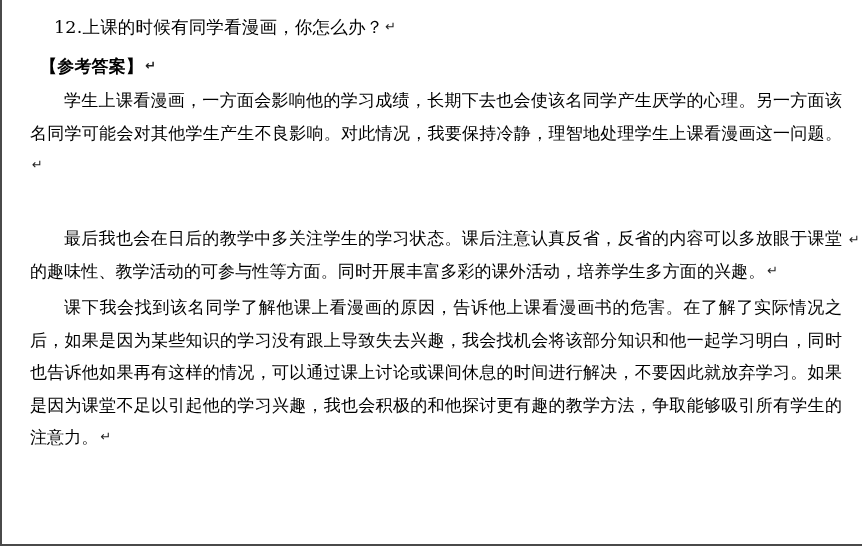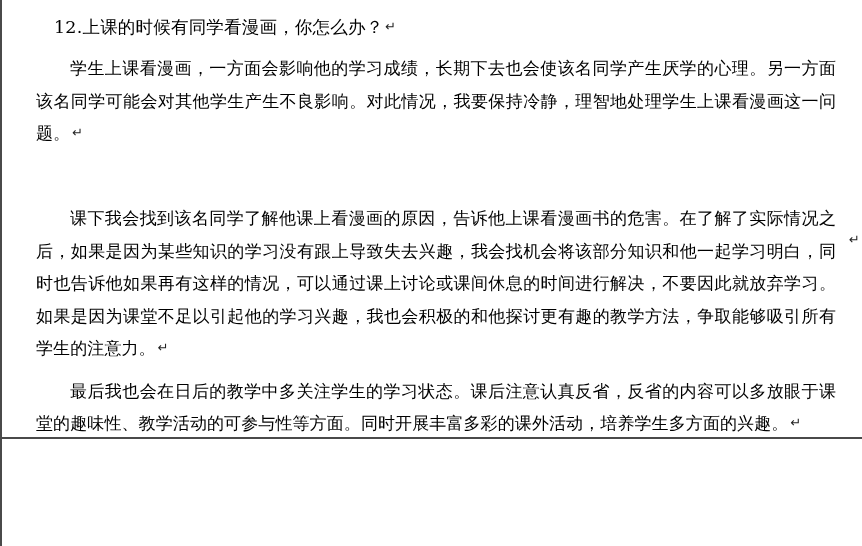--- a/index.html
+++ b/index.html
@@ -10,21 +10,21 @@
     width: 862px;
     height: 546px;
     background: #ffffff;
     font-family: "DejaVu Serif", "Liberation Serif", serif;
     color: #000000;
     overflow: hidden;
   }
   .page {
     position: relative;
     width: 862px;
-    height: 439px;
+    height: 546px;
     box-sizing: border-box;
   }
   
   .left-rule {
     position: absolute;
     left: 0;
     top: 0;
     width: 2px;
     height: 546px;
     background: #4a4a4a;
@@ -47,21 +47,21 @@
   .heading {
     font-size: 17px;
     line-height: 28px;
     font-weight: bold;
     margin: 0 0 4px 14px;
     letter-spacing: 0.2px;
   }
   p.para {
     font-size: 17px;
     line-height: 32.5px;
-    margin: 10px;
+    margin: 4px;
     text-align: justify;
     text-justify: inter-ideograph;
     text-indent: 2em;
     letter-spacing: 0.1px;
   }
   .pilcrow {
     font-family: "DejaVu Sans", "Liberation Sans", sans-serif;
     font-size: 13px;
     color: #222222;
     vertical-align: 2px;
@@ -90,35 +90,38 @@
 <div class="page">
 
   <div class="left-rule"></div>
 
   <div class="content">
 
     <div class="title-line">
       <span>12.</span><span>上课的时候有同学看漫画，你怎么办？</span><span class="pilcrow">↵</span>
     </div>
 
+    <div class="heading">
+      <span>【参考答案】</span><span class="pilcrow">↵</span>
+    </div>
 
     <p class="para">
       <span>学生上课看漫画，一方面会影响他的学习成绩，长期下去也会使该名同学产生厌学的心理。另一方面该名同学可能会对其他学生产生不良影响。对此情况，我要保持冷静，理智地处理学生上课看漫画这一问题。</span><span class="pilcrow">↵</span>
     </p>
 
     <p class="para">
       <span class="pilcrow"></span>
     </p>
 
     <p class="para">
-      <span>课下我会找到该名同学了解他课上看漫画的原因，告诉他上课看漫画书的危害。在了解了实际情况之后，如果是因为某些知识的学习没有跟上导致失去兴趣，我会找机会将该部分知识和他一起学习明白，同时也告诉他如果再有这样的情况，可以通过课上讨论或课间休息的时间进行解决，不要因此就放弃学习。如果是因为课堂不足以引起他的学习兴趣，我也会积极的和他探讨更有趣的教学方法，争取能够吸引所有学生的注意力。</span><span class="pilcrow">↵</span>
+      <span>最后我也会在日后的教学中多关注学生的学习状态。课后注意认真反省，反省的内容可以多放眼于课堂的趣味性、教学活动的可参与性等方面。同时开展丰富多彩的课外活动，培养学生多方面的兴趣。</span><span class="pilcrow">↵</span>
     </p>
 
     <p class="para">
-      <span>最后我也会在日后的教学中多关注学生的学习状态。课后注意认真反省，反省的内容可以多放眼于课堂的趣味性、教学活动的可参与性等方面。同时开展丰富多彩的课外活动，培养学生多方面的兴趣。</span><span class="pilcrow">↵</span>
+      <span>课下我会找到该名同学了解他课上看漫画的原因，告诉他上课看漫画书的危害。在了解了实际情况之后，如果是因为某些知识的学习没有跟上导致失去兴趣，我会找机会将该部分知识和他一起学习明白，同时也告诉他如果再有这样的情况，可以通过课上讨论或课间休息的时间进行解决，不要因此就放弃学习。如果是因为课堂不足以引起他的学习兴趣，我也会积极的和他探讨更有趣的教学方法，争取能够吸引所有学生的注意力。</span><span class="pilcrow">↵</span>
     </p>
 
   </div>
 
   <span class="edge-mark m1">↵</span>
 
   <div class="bottom-rule"></div>
 
 </div>
 

